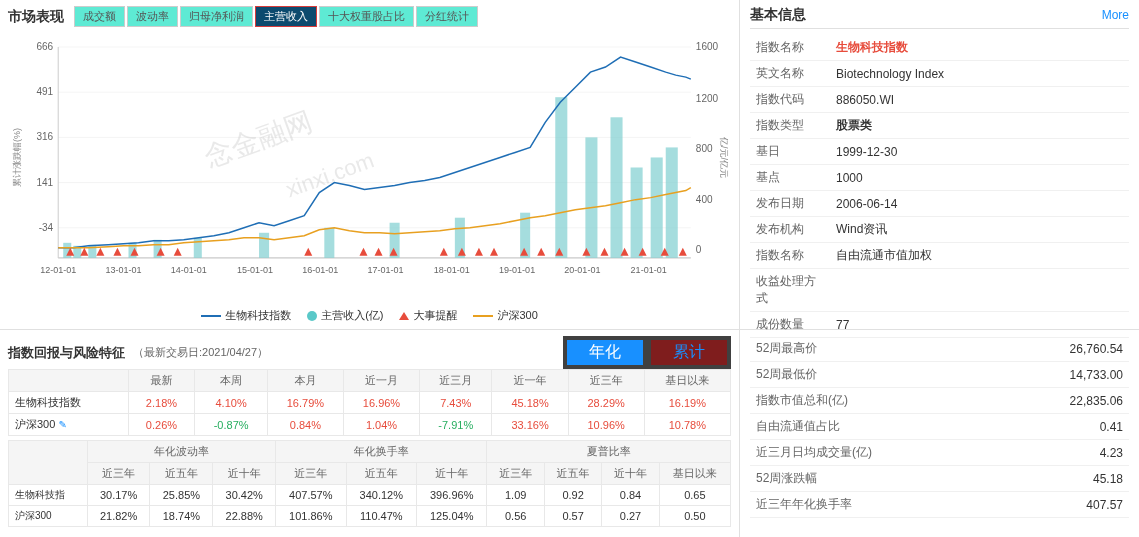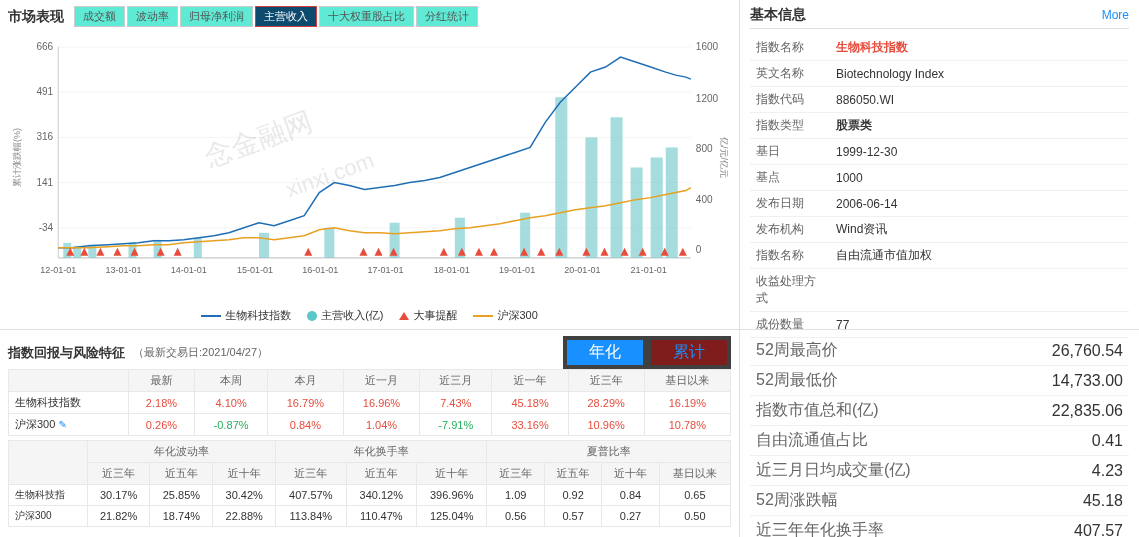--- a/index.html
+++ b/index.html
@@ -51,21 +51,21 @@
     .return-table th { background: #f5f5f5; color: #666; font-weight: normal; }
     .return-table .row-label { text-align: left; color: #333; }
     .red-text { color: #e74c3c; }
     .green-text { color: #27ae60; }
     
     
     .features-panel { flex: 1; padding: 6px 10px; }
     .features-title { font-size: 14px; font-weight: bold; margin-bottom: 6px; border-bottom: 1px solid #e0e0e0; padding-bottom: 4px; }
     .features-table { width: 100%; border-collapse: collapse; }
     .features-table tr { border-bottom: 1px solid #f0f0f0; }
-    .features-table td { padding: 4px 6px; font-size: 16px; margin-top: 16px; }
+    .features-table td { padding: 4px 6px; font-size: 12px; margin-top: 16px; }
     .features-table td:first-child { color: #666; }
     .features-table td:last-child { color: #333; text-align: right; }
     
     
     .chart-svg { width: 100%; height: 100%; }
   </style>
 </head>
 <body>
 
 <div class="container">
@@ -340,21 +340,21 @@
             <td>1.09</td>
             <td>0.92</td>
             <td>0.84</td>
             <td>0.65</td>
           </tr>
           <tr>
             <td class="row-label" style="font-size:10px;">沪深300</td>
             <td>21.82%</td>
             <td>18.74%</td>
             <td>22.88%</td>
-            <td>113.84%</td>
+            <td>101.86%</td>
             <td>110.47%</td>
             <td>125.04%</td>
             <td>0.56</td>
             <td>0.57</td>
             <td>0.27</td>
             <td>0.50</td>
           </tr>
         </tbody>
       </table>
     </div>

